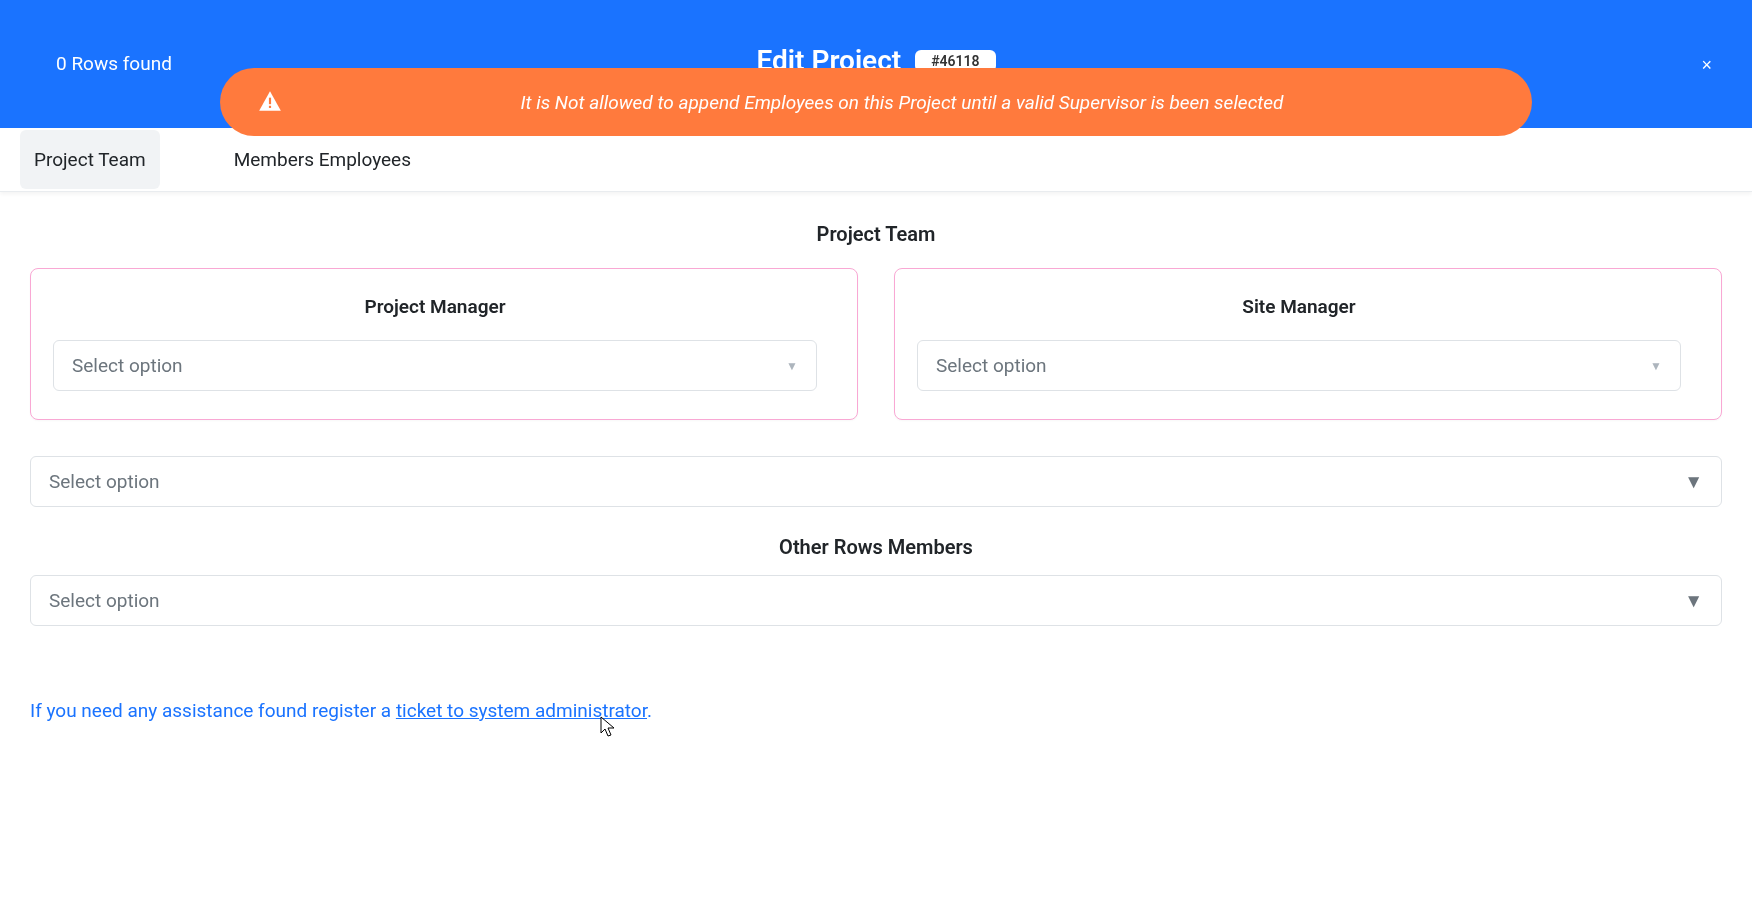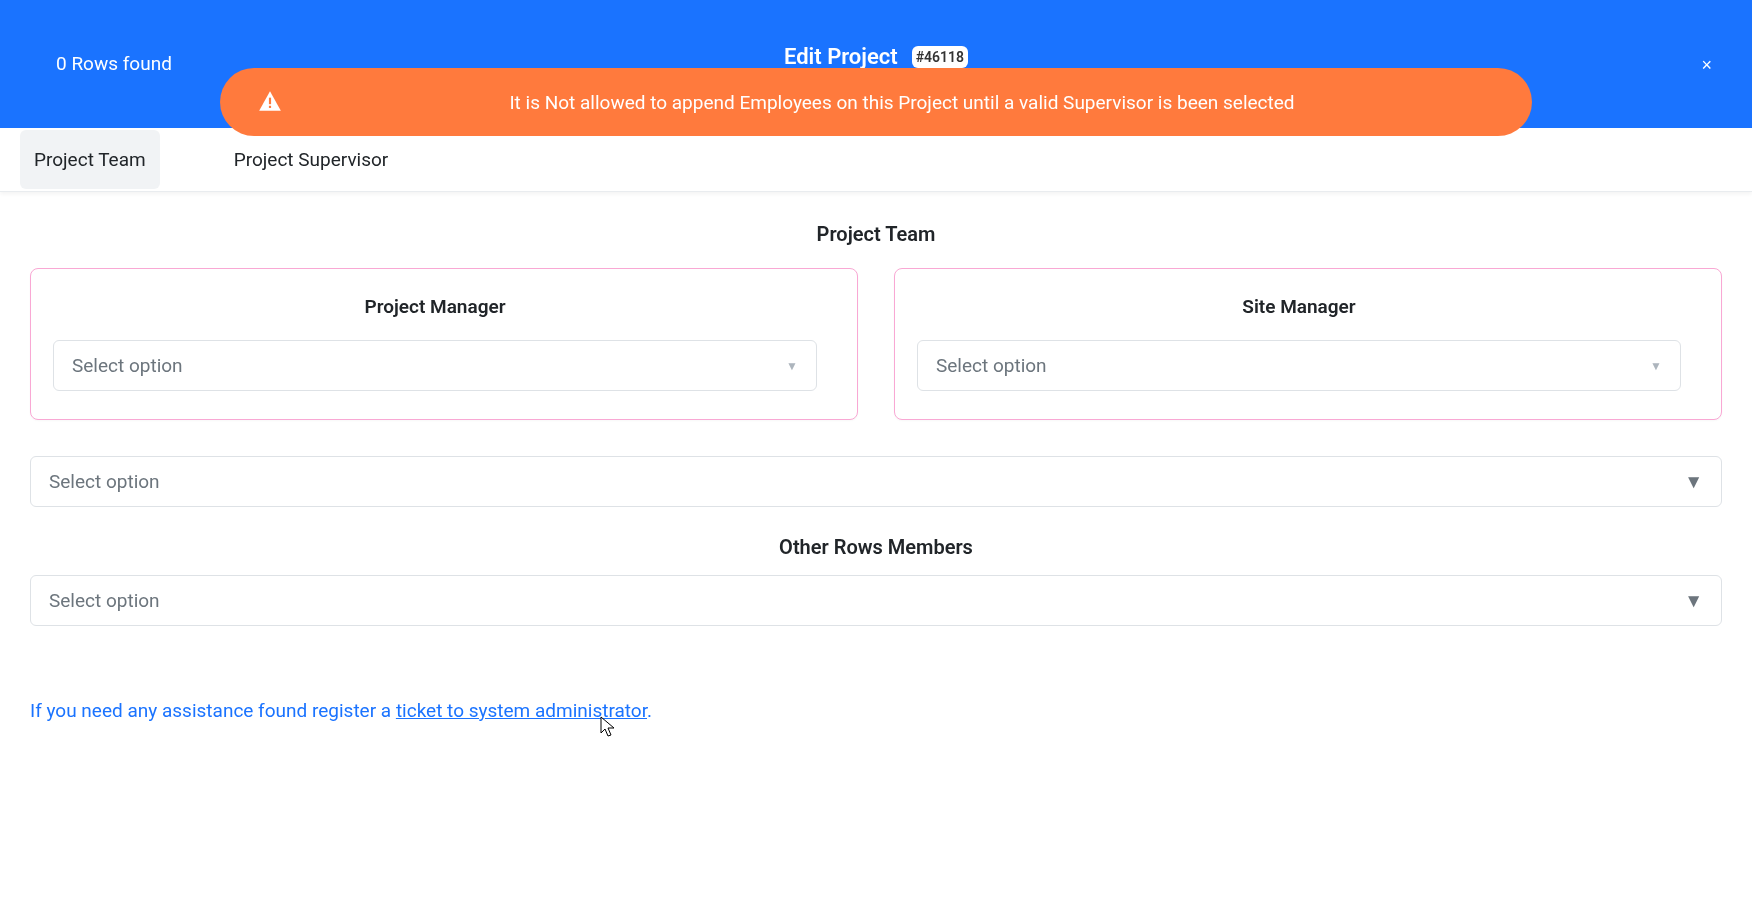--- a/index.html
+++ b/index.html
@@ -34,30 +34,30 @@
       font-size: 19px;
       color: #fff;
     }
     .title-area {
       display: flex;
       align-items: center;
       gap: 14px;
       margin-top: 30px;
     }
     .page-title {
-      font-size: 22px;
+      font-size: 28px;
       font-weight: 600;
       color: #fff;
     }
     .badge {
       background: #fff;
       color: #333;
       font-size: 14px;
       font-weight: 600;
-      padding: 3px 4px;
+      padding: 3px 16px;
       border-radius: 6px;
     }
     .close-btn {
       position: absolute;
       right: 40px;
       top: 56px;
       color: #fff;
       font-size: 18px;
       cursor: pointer;
       background: none;
@@ -71,20 +71,21 @@
       top: 68px;
       background: #ff7a3d;
       color: #fff;
       border-radius: 40px;
       padding: 20px 36px;
       display: flex;
       align-items: center;
       gap: 24px;
       font-size: 19px;
       z-index: 10;
+      font-style: italic;
     }
     .alert-icon {
       flex-shrink: 0;
       width: 28px;
       height: 28px;
       display: flex;
       align-items: center;
       justify-content: center;
     }
     .alert-text {
@@ -242,21 +243,21 @@
     </span>
     <span class="alert-text">It is Not allowed to append Employees on this Project until a valid Supervisor is been selected</span>
   </div>
 </div>
 
 <div class="tabs-bar">
   <div class="tab active">
     <span>Project Team</span>
   </div>
   <div class="tab">
-    <span>Project Supervisor</span>
+    <span>Members Employees</span>
   </div>
 </div>
 
 <div class="content">
   <div class="section-title">Project Team</div>
 
   <div class="card-row">
     <div class="card">
       <div class="card-label">Project Manager</div>
       <div class="select-box">

